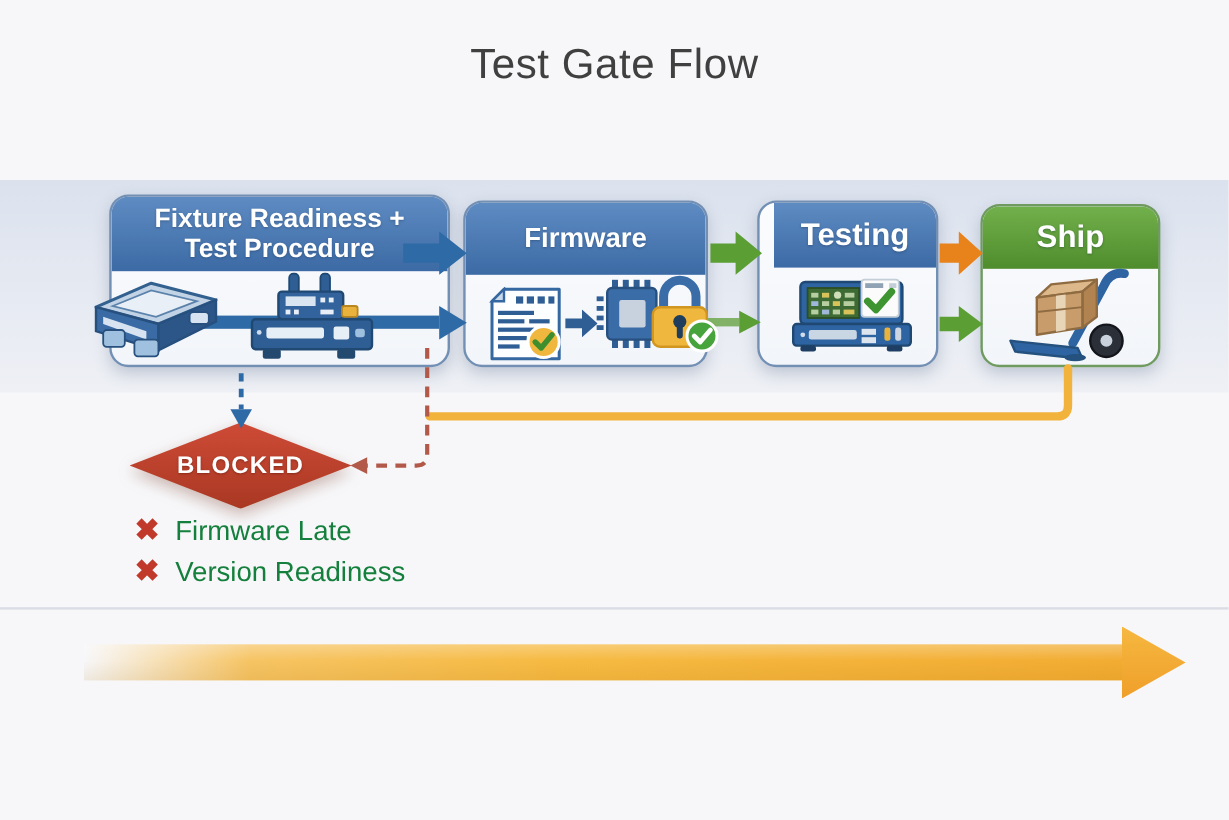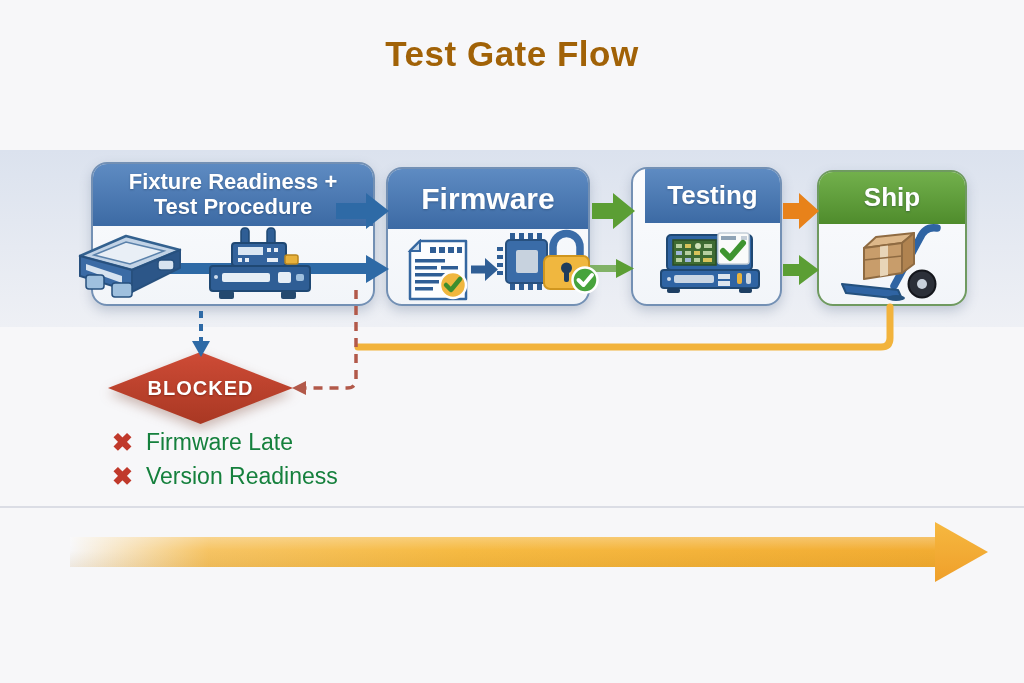--- a/index.html
+++ b/index.html
@@ -2,21 +2,21 @@
 <html><head>
 <meta charset="utf-8">
 <style>
   * { margin:0; padding:0; box-sizing:border-box; }
   html,body { background:#f7f7f9; }
   body { font-family:"Liberation Sans", sans-serif; }
   #canvas { position:relative; width:1024px; height:683px; overflow:hidden; background:#f7f7f9; }
 
   .page-title {
     position:absolute; left:0; right:0; top:34px; text-align:center;
-    font-size:35px; font-weight:bold; color:#a16207; letter-spacing:.5px;
+    font-size:35px; font-weight:normal; color:#404040; letter-spacing:.5px;
   }
 
   .flow-band {
     position:absolute; left:0; top:150px; width:1024px; height:177px;
     background:linear-gradient(180deg,#dbe2ee 0%,#e6eaf2 55%,#eef0f5 100%);
     z-index:1;
   }
 
   .stage {
     position:absolute; border-radius:16px; overflow:hidden; z-index:2;
@@ -28,21 +28,21 @@
     display:flex; flex-direction:column; align-items:center; justify-content:center;
     color:#fff; font-weight:bold; line-height:1.12; text-align:center;
     background:linear-gradient(180deg,#5e8bc2,#3c6aa4);
     text-shadow:0 1px 2px rgba(20,40,70,.35);
   }
   .stage-header.green { background:linear-gradient(180deg,#72b04c,#4f8c2c); }
 
   #stage-1 { left:55px;  top:162px; width:284px; height:144px;margin-left:36px; }
   #stage-1 .stage-header { height:62px; font-size:22px; }
   #stage-2 { left:386px; top:167px; width:204px; height:139px; }
-  #stage-2 .stage-header { height:60px; font-size:30px; }
+  #stage-2 .stage-header { height:60px; font-size:23px; }
   #stage-3 { left:631px; top:167px; width:151px; height:139px; }
   #stage-3 .stage-header { height:54px; font-size:26px;margin-left:12px; }
   #stage-4 { left:817px; top:170px; width:150px; height:136px; border-color:#6f9a60; }
   #stage-4 .stage-header { height:52px; font-size:26px; }
 
   #connectors { position:absolute; left:0; top:0; z-index:5; pointer-events:none; }
   .icon-svg { position:absolute; z-index:6; }
 
   .diamond-wrap { position:absolute; left:108px; top:352px; z-index:4;
     filter:drop-shadow(0 5px 6px rgba(120,60,40,.35)); }

